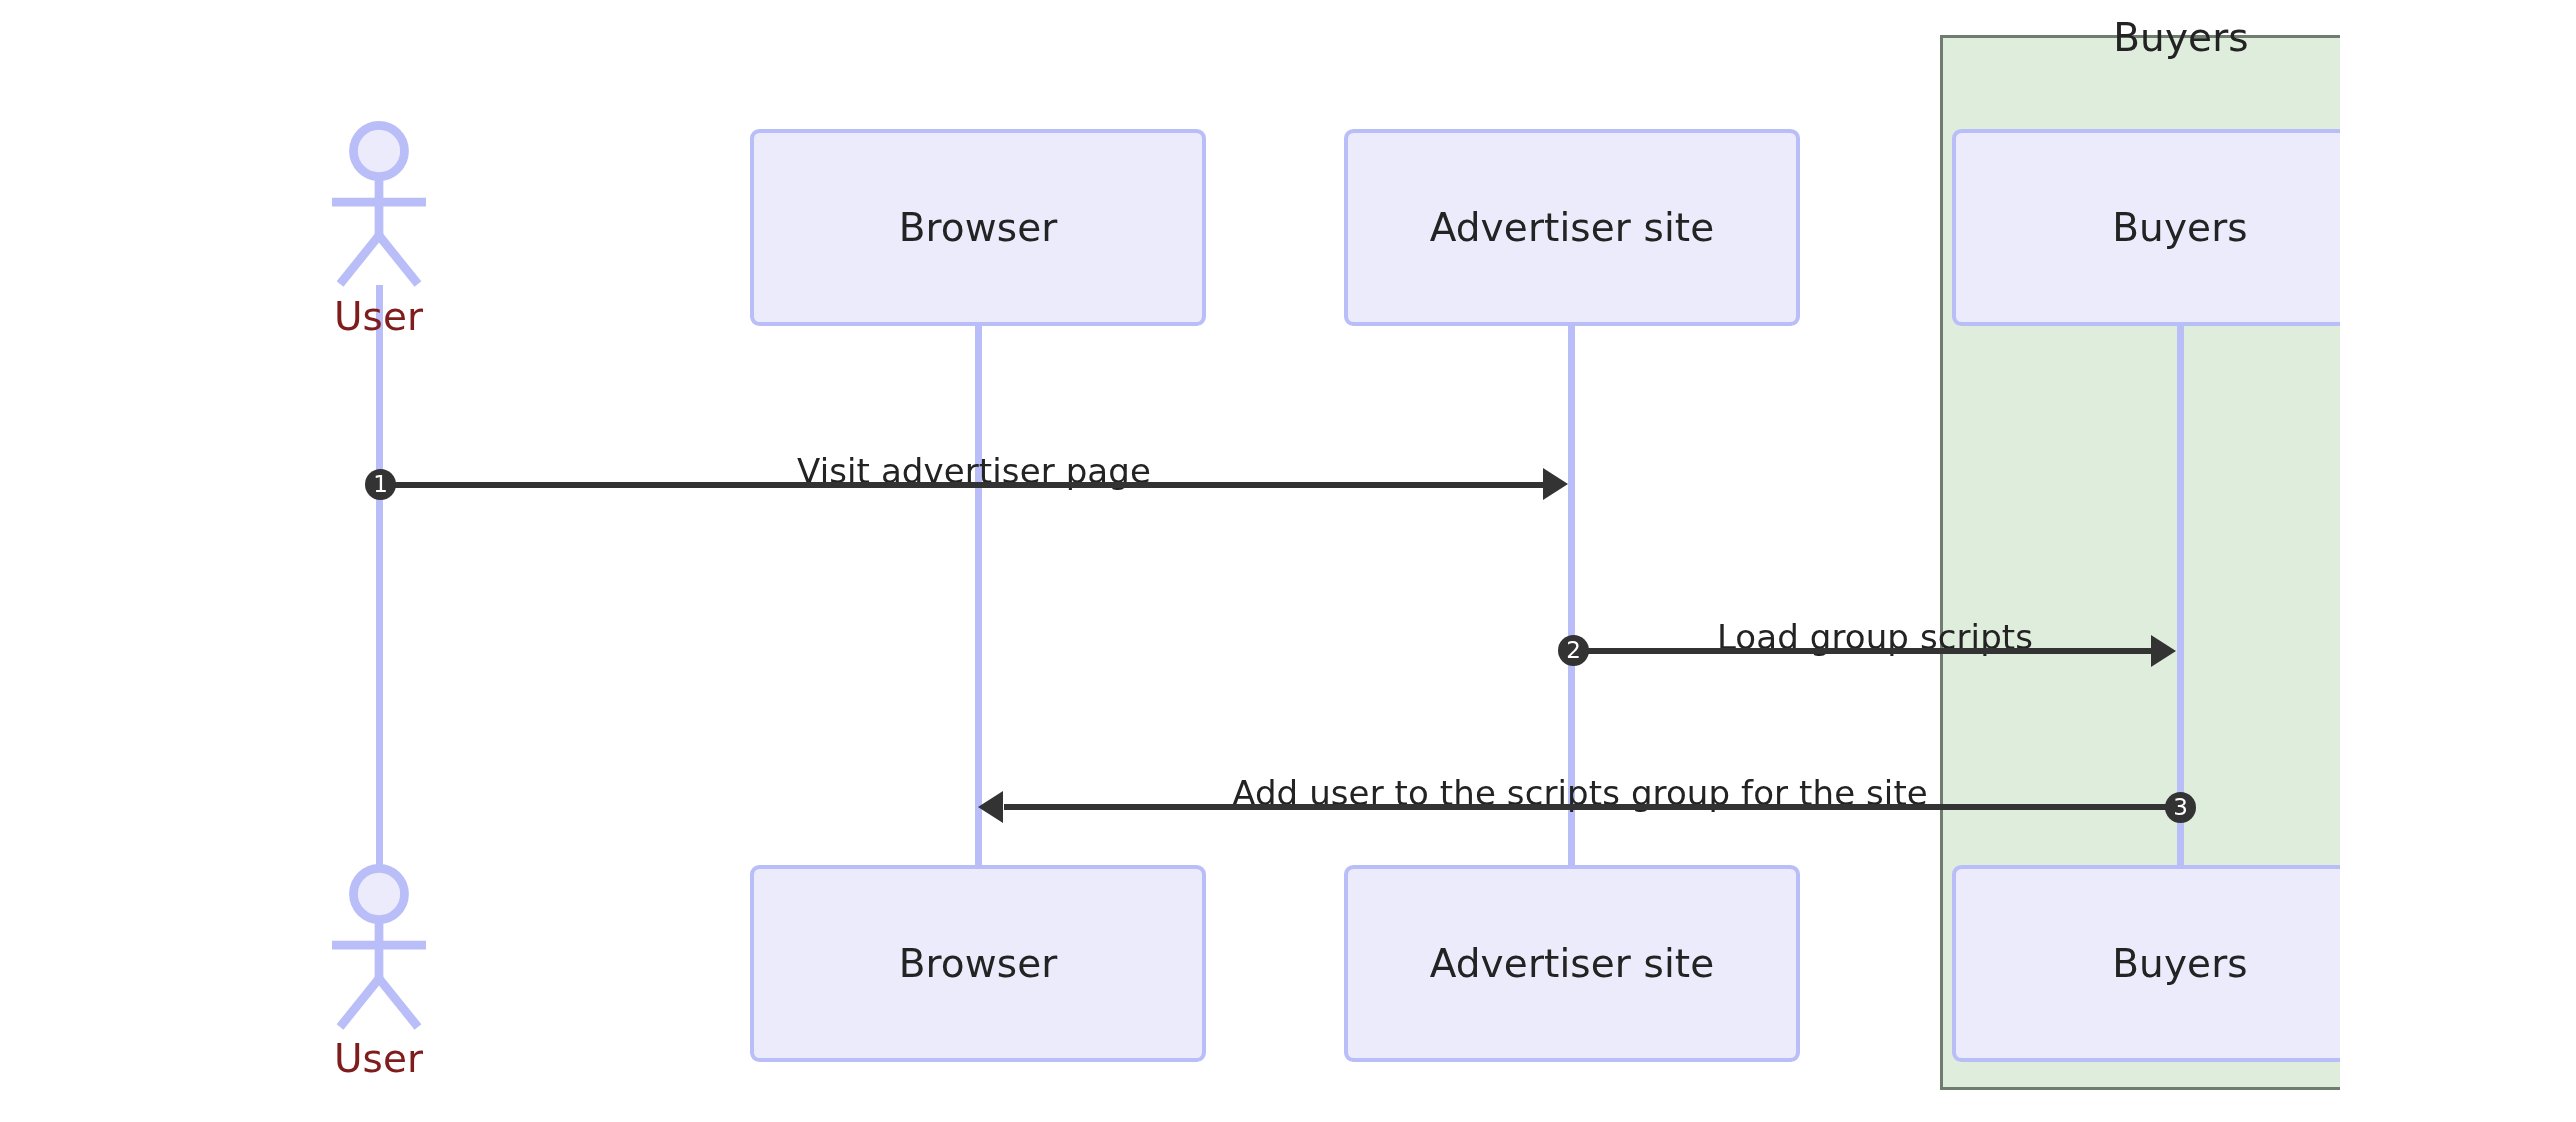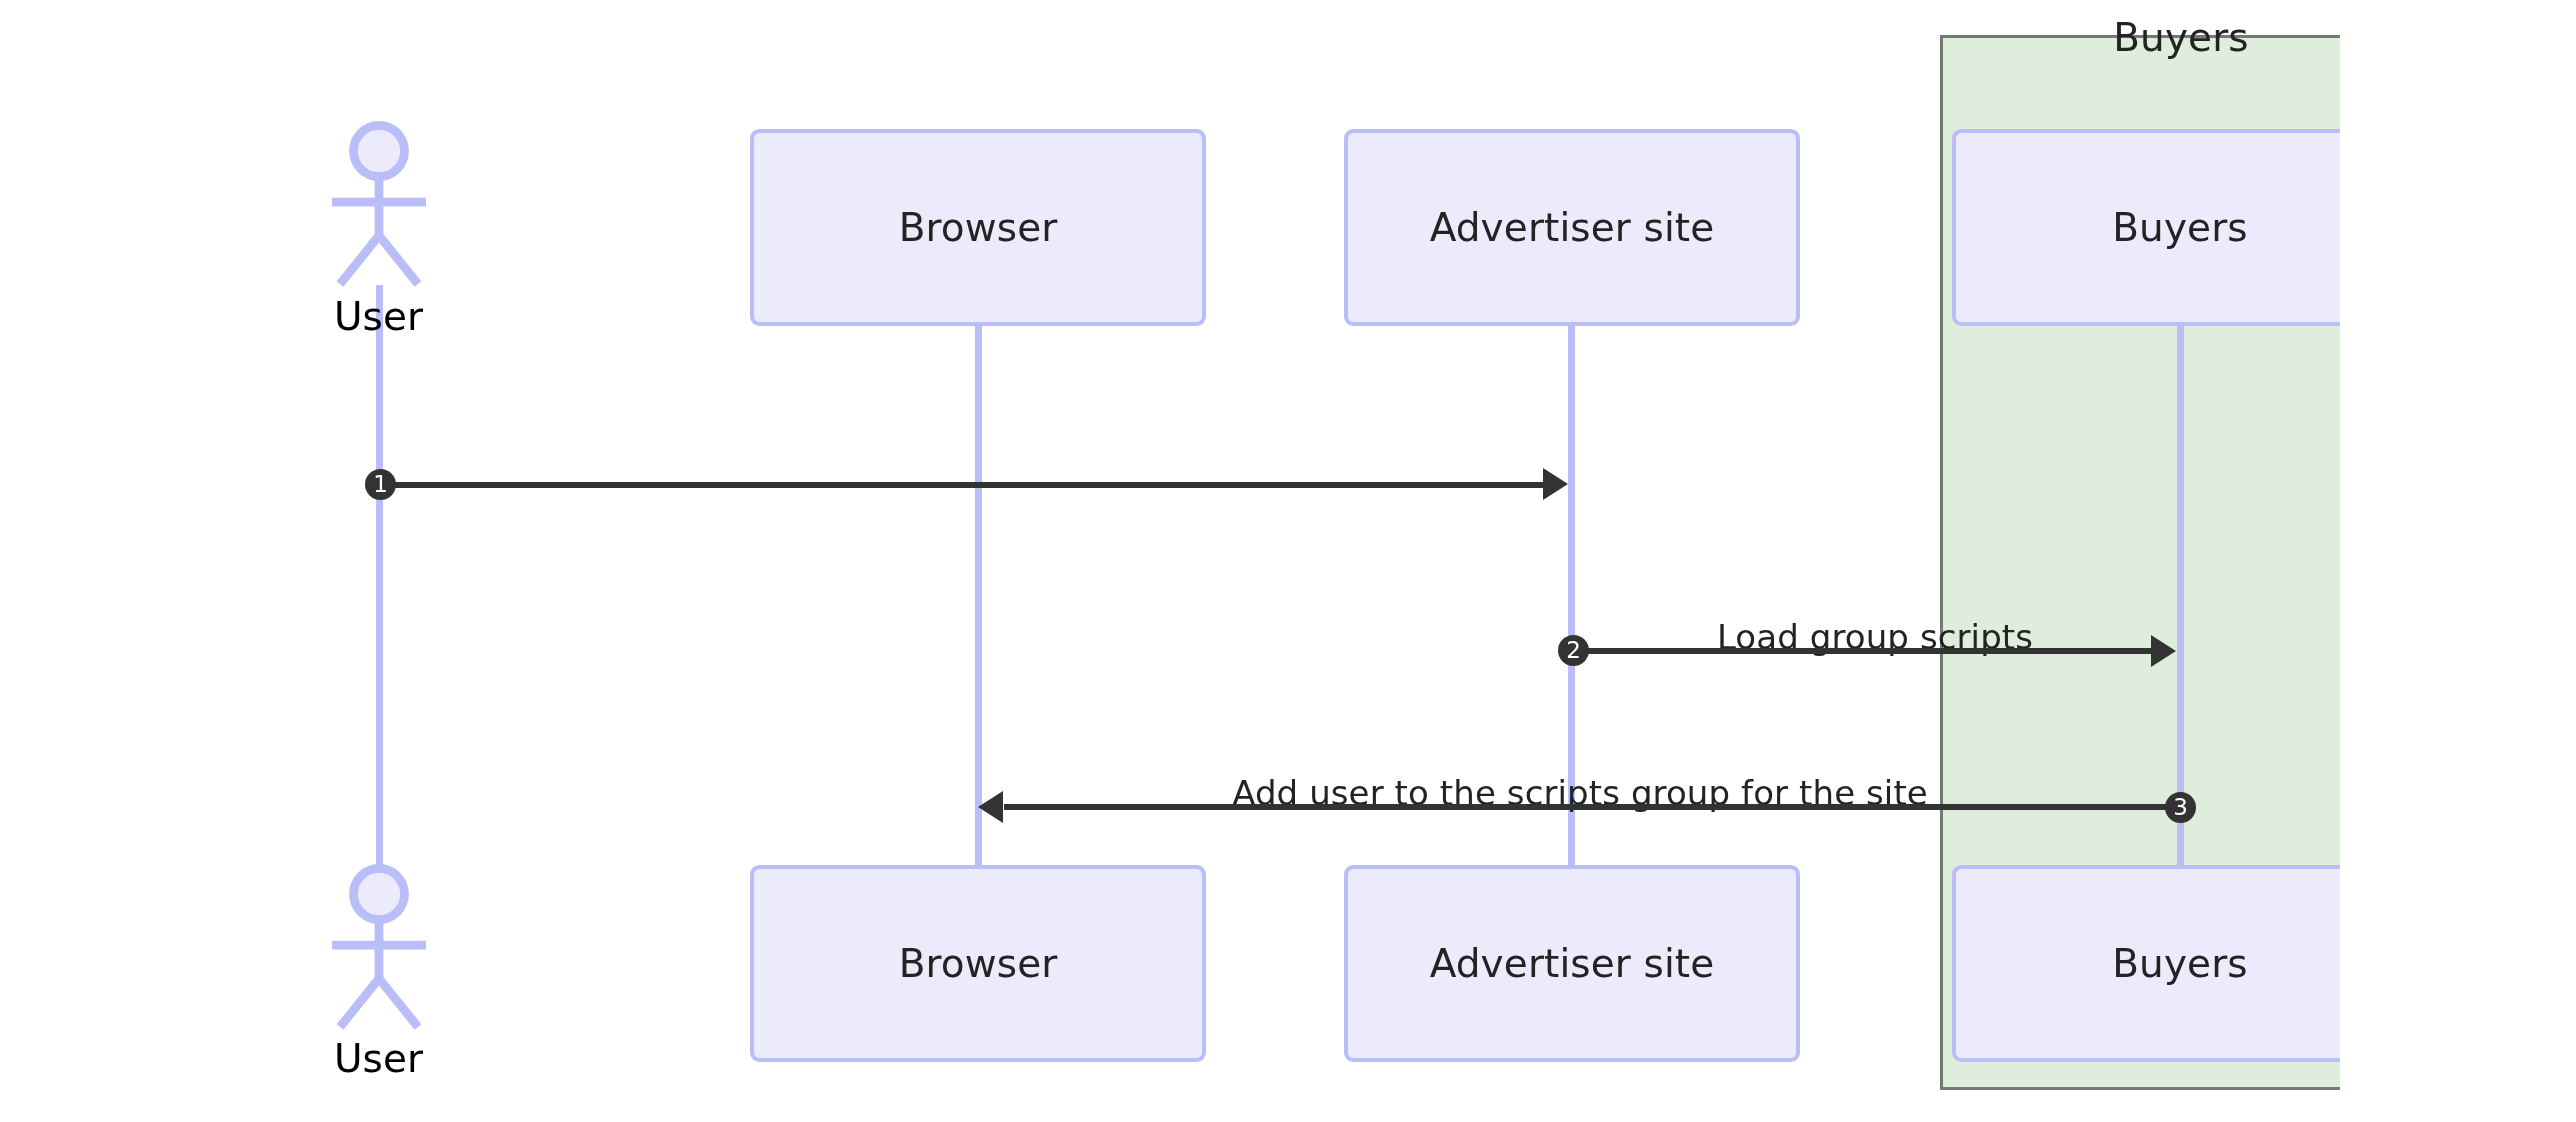--- a/index.html
+++ b/index.html
@@ -58,21 +58,21 @@
     letter-spacing: 0.1px;
   }
   
   .actor {
     position: absolute;
   }
   .actor-label {
     position: absolute;
     width: 201px;
     text-align: center;
-    color: #000000;
+    color: #7f1d1d;
     font-size: 39px;
     white-space: nowrap;
   }
   
   .msg-line {
     position: absolute;
     height: 6px;
     background: #333333;
   }
   .msg-arrow {
@@ -141,20 +141,21 @@
   </div>
 
   <div class="participant" style="left:1344px; top:129px; width:456px; height:197px;">
     <span class="participant-label">Advertiser site</span>
   </div>
 
   <div class="participant" style="left:1952px; top:129px; width:456px; height:197px;">
     <span class="participant-label">Buyers</span>
   </div>
 
+  <div class="msg-label" style="left:974px; top:451px;">Visit advertiser page</div>
   <div class="msg-line" style="left:380px; top:482px; width:1163px;"></div>
   <div class="msg-arrow right" style="left:1543px; top:468px;"></div>
   <div class="msg-badge" style="left:365px; top:469px;">1</div>
 
   <div class="msg-label" style="left:1875px; top:617px;">Load group scripts</div>
   <div class="msg-line" style="left:1575px; top:648px; width:576px;"></div>
   <div class="msg-arrow right" style="left:2151px; top:635px;"></div>
   <div class="msg-badge" style="left:1558px; top:635px;">2</div>
 
   <div class="msg-label" style="left:1580px; top:773px;">Add user to the scripts group for the site</div>

